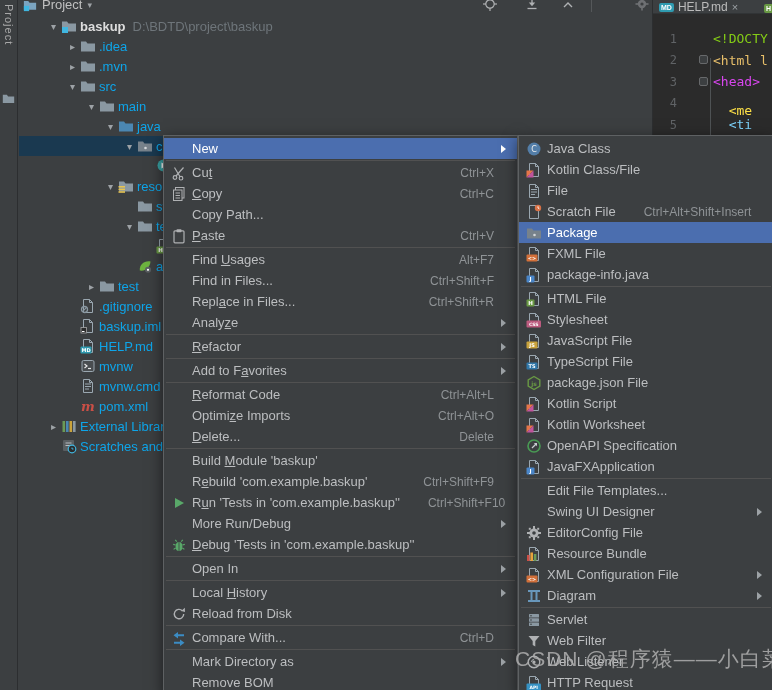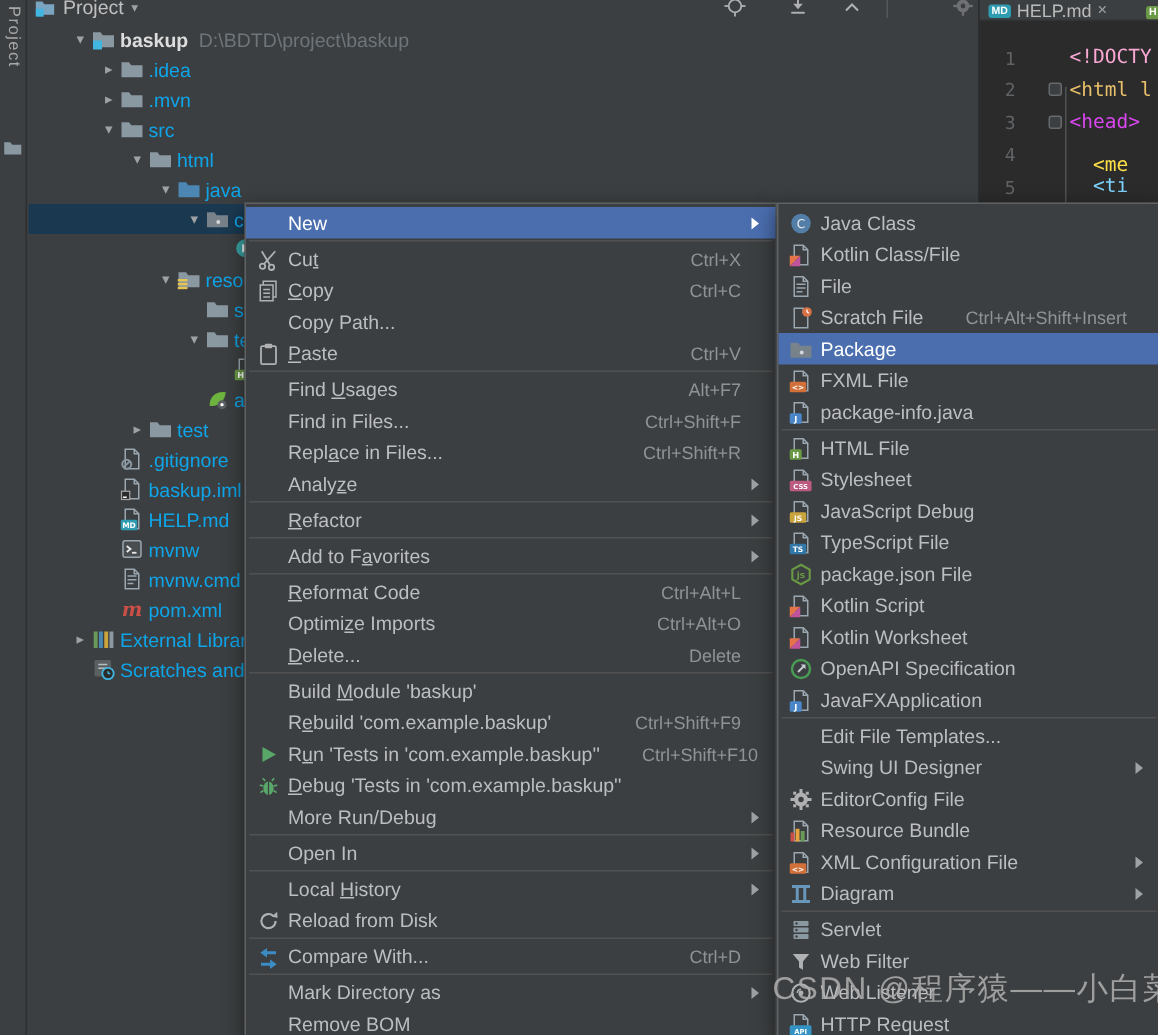--- a/index.html
+++ b/index.html
@@ -174,21 +174,21 @@
         </span>
         <span class="tlabel">src</span>
       </div>
       <div class="trow" style="padding-left: 65px;">
         <span class="tchev">▾</span>
         <span class="ticon">
           <svg width="16" height="16" viewBox="0 0 16 16">
             <path d="M1 13.5V3.5h5l1.5 2H15v8z" fill="#8a98a2"></path>
           </svg>
         </span>
-        <span class="tlabel">html</span>
+        <span class="tlabel">main</span>
       </div>
       <div class="trow" style="padding-left: 84px;">
         <span class="tchev">▾</span>
         <span class="ticon">
           <svg width="16" height="16" viewBox="0 0 16 16">
             <path d="M1 13.5V3.5h5l1.5 2H15v8z" fill="#4b87b2"></path>
           </svg>
         </span>
         <span class="tlabel">java</span>
       </div>
@@ -382,21 +382,21 @@
         <span class="tab-close">×</span>
       </span>
       <span class="tab" id="tab2">
         <span class="tbadge" style="background: rgb(105, 153, 68);">H</span>
       </span>
     </div>
   <div id="lines">
       <div class="cline">
         <span class="lnum">1</span>
         <span class="lfold"></span>
-        <span class="code" style="color: #f9a8d4;">&lt;!DOCTY</span>
+        <span class="code" style="color: #84cc16;">&lt;!DOCTY</span>
       </div>
       <div class="cline">
         <span class="lnum">2</span>
         <span class="lfold">
           <span class="fmark"></span>
         </span>
         <span class="code" style="color: rgb(232, 191, 106);">&lt;html l</span>
       </div>
       <div class="cline">
         <span class="lnum">3</span>
@@ -551,44 +551,44 @@
     </div>
     <div class="mi">
       <span class="mico">
         <svg width="16" height="16" viewBox="0 0 16 16">
           <polygon points="4,3 13,8 4,13" fill="#59a869"></polygon>
         </svg>
       </span>
       <span class="mlab">R<u>u</u>n 'Tests in 'com.example.baskup''</span>
       <span class="msc">Ctrl+Shift+F10</span>
       <span class="marr"></span>
+    </div>
+    <div class="mi">
+      <span class="mico"></span>
+      <span class="mlab">More Run/Debug</span>
+      <span class="msc"></span>
+      <span class="marr on"></span>
     </div>
     <div class="mi">
       <span class="mico">
         <svg width="16" height="16" viewBox="0 0 16 16">
           <ellipse cx="8" cy="9.5" rx="3.4" ry="4.5" fill="#59a869"></ellipse>
           <line x1="8" y1="5" x2="8" y2="14" stroke="#3c3f41" stroke-width="0.8"></line>
           <line x1="5.8" y1="4.6" x2="4.2" y2="2.8" stroke="#59a869" stroke-width="1.1"></line>
           <line x1="10.2" y1="4.6" x2="11.8" y2="2.8" stroke="#59a869" stroke-width="1.1"></line>
           <line x1="4.6" y1="8" x2="2.2" y2="7.4" stroke="#59a869" stroke-width="1.1"></line>
           <line x1="11.4" y1="8" x2="13.8" y2="7.4" stroke="#59a869" stroke-width="1.1"></line>
           <line x1="4.6" y1="11" x2="2.6" y2="12.4" stroke="#59a869" stroke-width="1.1"></line>
           <line x1="11.4" y1="11" x2="13.4" y2="12.4" stroke="#59a869" stroke-width="1.1"></line>
         </svg>
       </span>
       <span class="mlab"><u>D</u>ebug 'Tests in 'com.example.baskup''</span>
       <span class="msc"></span>
       <span class="marr"></span>
     </div>
-    <div class="mi">
-      <span class="mico"></span>
-      <span class="mlab">More Run/Debug</span>
-      <span class="msc"></span>
-      <span class="marr on"></span>
-    </div>
     <div class="msep"></div>
     <div class="mi">
       <span class="mico"></span>
       <span class="mlab">Open In</span>
       <span class="msc"></span>
       <span class="marr on"></span>
     </div>
     <div class="msep"></div>
     <div class="mi">
       <span class="mico"></span>
@@ -752,21 +752,21 @@
     </div>
     <div class="mi">
       <span class="mico">
         <svg width="16" height="16" viewBox="0 0 16 16">
           <path d="M3.5 1.5h6l3 3v10h-9z" fill="#3c3f41" stroke="#9aa7b0"></path>
           <path d="M9.5 1.5v3h3" fill="none" stroke="#9aa7b0"></path>
           <rect x="0.5" y="8.5" width="11" height="7" rx="1" fill="#c9a33c"></rect>
           <text x="6" y="14" font-size="5" font-weight="bold" fill="#fff" text-anchor="middle" font-family="DejaVu Sans,sans-serif">JS</text>
         </svg>
       </span>
-      <span class="mlab">JavaScript Debug</span>
+      <span class="mlab">JavaScript File</span>
       <span class="msc"></span>
       <span class="marr"></span>
     </div>
     <div class="mi">
       <span class="mico">
         <svg width="16" height="16" viewBox="0 0 16 16">
           <path d="M3.5 1.5h6l3 3v10h-9z" fill="#3c3f41" stroke="#9aa7b0"></path>
           <path d="M9.5 1.5v3h3" fill="none" stroke="#9aa7b0"></path>
           <rect x="0.5" y="8.5" width="11" height="7" rx="1" fill="#3178a9"></rect>
           <text x="6" y="14" font-size="5" font-weight="bold" fill="#fff" text-anchor="middle" font-family="DejaVu Sans,sans-serif">TS</text>

